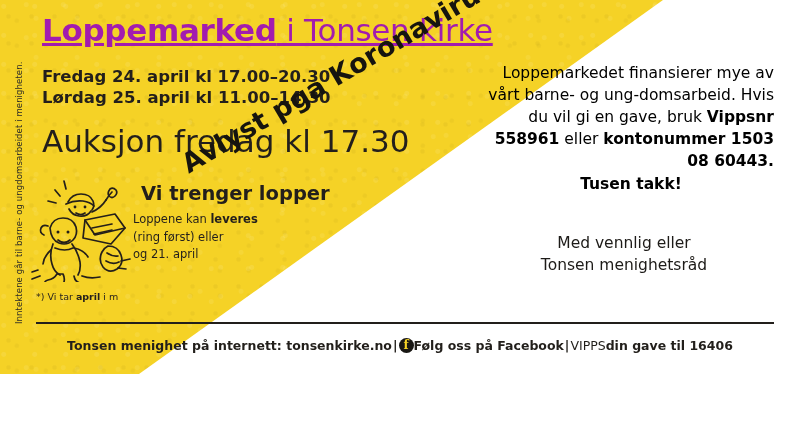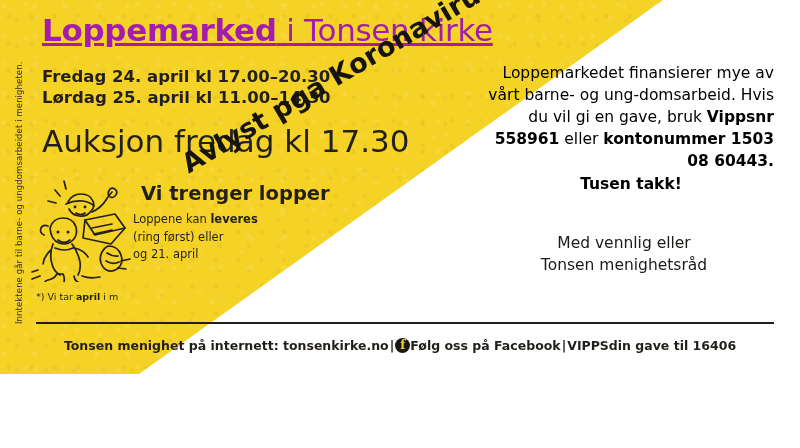--- a/index.html
+++ b/index.html
@@ -231,21 +231,21 @@
     background: #191714;
     color: #f5d226;
     font-size: 12px;
     font-weight: 700;
     line-height: 15px;
     text-align: center;
     font-family: "DejaVu Serif", "Liberation Serif", serif;
     position: relative;
     top: 0px;
   }
-  #footer .vipps { font-weight: 700; }
+  #footer .vipps { font-weight: 400; }
   #footer .vippstail { font-weight: 700; }
 </style>
 </head>
 <body>
 
 <div id="poster">
 
   <div id="side-note">Inntektene går til barne- og ungdomsarbeidet i menigheten.</div>
 
   <div id="yellow-content">

